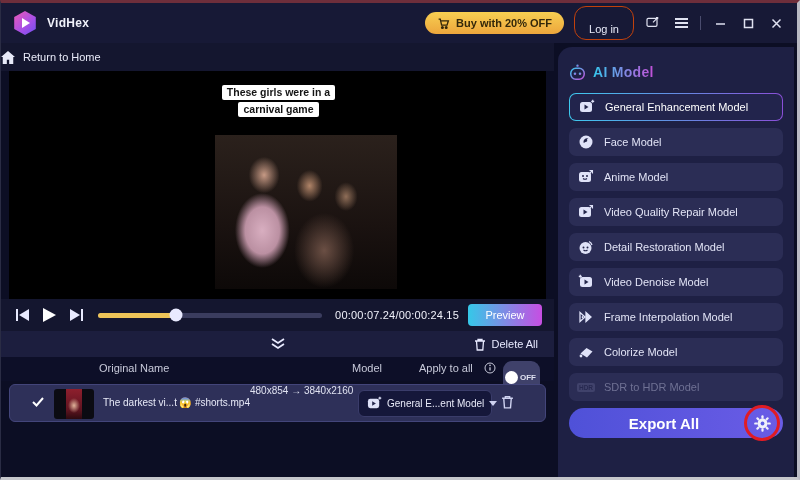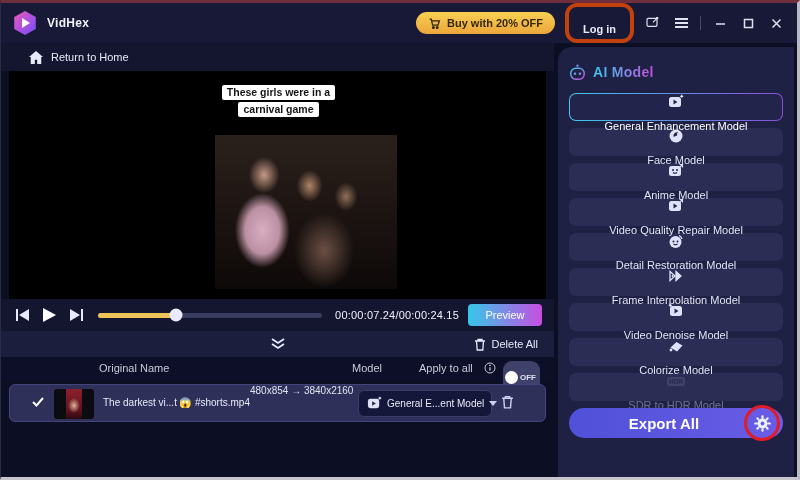--- a/index.html
+++ b/index.html
@@ -8,26 +8,26 @@
     border-top:3px solid #6e2e3b;border-right:3px solid #b9bac4;border-bottom:3px solid #c6c7cc;border-left:1px solid #2a2c44;}
   
   .titlebar{position:absolute;left:0;top:0;width:100%;height:40px;background:#171936;display:flex;align-items:center;padding:0 12px;}
   .logo-hex{width:24px;height:24px;background:linear-gradient(135deg,#f05ab4 0%,#a44fe8 60%,#6b4ff0 100%);
     clip-path:polygon(50% 0,95% 25%,95% 75%,50% 100%,5% 75%,5% 25%);display:flex;align-items:center;justify-content:center;}
   .logo-hex .tri{width:0;height:0;border-left:8px solid #fff;border-top:5px solid transparent;border-bottom:5px solid transparent;margin-left:2px;}
   .app-name{color:#f0f1fa;font-size:12px;font-weight:bold;margin-left:10px;letter-spacing:.3px;}
   .titlebar-right{margin-left:auto;display:flex;align-items:center;gap:10px;}
   .buy-btn{height:22px;border-radius:12px;background:linear-gradient(180deg,#f8cf52,#eda63c);display:flex;align-items:center;gap:6px;
     padding:0 12px;color:#33270a;font-size:11px;font-weight:bold;border:none;cursor:pointer;}
-  .login-btn{height:22px;border-radius:12px;background:transparent;border:4px solid #c2410c;color:#e8eaf8;font-size:11px;padding:16px 14px;cursor:pointer;font-weight:bold;}
+  .login-btn{height:22px;border-radius:12px;background:transparent;border:1px solid #c2410c;color:#e8eaf8;font-size:11px;padding:16px 14px;cursor:pointer;}
   .tb-icon{width:18px;height:18px;display:flex;align-items:center;justify-content:center;color:#dfe1f0;cursor:pointer;}
   .tb-sep{width:1px;height:14px;background:#4a4c6e;}
   
   .left-pane{position:absolute;left:0;top:40px;width:553px;height:437px;}
-  .return-home{height:28px;display:flex;align-items:center;gap:8px;padding-left:28px;color:#e8eaf8;font-size:11px;cursor:pointer;background:#14162f;}
+  .return-home{height:28px;display:flex;align-items:center;gap:8px;padding-left:0;color:#e8eaf8;font-size:11px;cursor:pointer;background:#14162f;}
   .video-stage{position:relative;margin:0 8px;width:537px;height:228px;background:#000;overflow:hidden;}
   .caption{position:absolute;left:182px;top:12px;width:175px;text-align:center;z-index:2;line-height:15px;}
   .caption span{display:inline-block;background:#fff;color:#141414;font-size:10.5px;font-weight:bold;padding:0 5px;border-radius:2px;}
   .video-frame{position:absolute;left:206px;top:64px;width:182px;height:154px;
     background:
       radial-gradient(38px 52px at 26% 62%,#d8aec0 0%,#bb90a2 45%,rgba(0,0,0,0) 72%),
       radial-gradient(22px 26px at 27% 26%,#c79a85 0%,rgba(0,0,0,0) 70%),
       radial-gradient(18px 22px at 52% 33%,#b08468 0%,rgba(0,0,0,0) 72%),
       radial-gradient(16px 20px at 72% 40%,#8f6e58 0%,rgba(0,0,0,0) 72%),
       radial-gradient(40px 50px at 60% 75%,#6b4f44 0%,rgba(0,0,0,0) 75%),
@@ -63,21 +63,21 @@
   .model-select{position:absolute;left:348px;top:5px;width:134px;height:27px;background:#15173a;border:1px solid #3a3c6a;border-radius:6px;
     display:flex;align-items:center;gap:5px;padding:0 7px;cursor:pointer;}
   .model-select .lbl{color:#e8eaf8;font-size:10px;white-space:nowrap;flex:1;}
   .row-trash{position:absolute;left:491px;top:10px;color:#cfd2f0;cursor:pointer;}
   
   .sidebar{position:absolute;left:557px;top:44px;width:236px;height:433px;background:#1e2044;border-radius:14px 0 0 0;padding:14px 11px 0 11px;}
   .sb-header{display:flex;align-items:center;gap:7px;height:22px;margin-bottom:10px;}
   .sb-title{font-size:14px;font-weight:bold;background:linear-gradient(90deg,#35c8ee,#c44fd8);
     -webkit-background-clip:text;background-clip:text;color:transparent;letter-spacing:.3px;}
   .model-item{display:flex;align-items:center;gap:10px;height:28px;border-radius:7px;background:#2b2d55;margin-bottom:7px;
-    padding:0 9px;color:#e2e4f6;font-size:11px;cursor:pointer;flex-direction:column;}
+    padding:0 9px;color:#e2e4f6;font-size:11px;cursor:pointer;}
   .model-item.selected{background:linear-gradient(#22244c,#22244c) padding-box,linear-gradient(90deg,#3ec9ee,#8a4fd8) border-box;
     border:1px solid transparent;color:#fff;}
   .model-item.disabled{color:#6f7194;}
   .model-item.disabled .badge{opacity:.45;}
   .badge{width:16px;height:16px;flex:none;display:flex;align-items:center;justify-content:center;}
   .hdr-chip{display:inline-block;background:#5a5c86;color:#22244a;font-size:6.5px;font-weight:bold;border-radius:2px;padding:1px 2px;}
   .output-row{display:flex;align-items:center;justify-content:space-between;margin:0 -11px;padding:5px 10px 5px 11px;
     border:3px solid #e01c24;height:35px;}
   .output-label{color:#f0f1fa;font-size:11px;}
   .res-select{width:97px;height:24px;background:#12142e;border-radius:4px;display:flex;align-items:center;justify-content:space-between;
@@ -325,38 +325,38 @@
             <circle cx="9.5" cy="8.5" r="1" fill="#23254a"></circle>
             <path d="M5.5 11q2 1.5 4 0" stroke="#23254a" stroke-width="1.1" fill="none"></path>
             <path d="M11 2.5a6 6 0 013 3.5" stroke="#dfe2f8" stroke-width="1.3" fill="none"></path>
           </svg>
       </span>
       <span>Detail Restoration Model</span>
     </div>
 
     <div class="model-item">
       <span class="badge">
+        <svg width="16" height="16" viewBox="0 0 16 16">
+            <rect x="2" y="3" width="12" height="10" rx="2.5" fill="#dfe2f8"></rect>
+            <path d="M6.5 5.5l4 2.5-4 2.5z" fill="#23254a"></path>
+            <path d="M2.3 0.8v3M0.8 2.3h3" stroke="#dfe2f8" stroke-width="1.2"></path>
+          </svg>
+      </span>
+      <span>Video Denoise Model</span>
+    </div>
+
+    <div class="model-item">
+      <span class="badge">
         <svg width="16" height="16" viewBox="0 0 16 16" fill="none" stroke="#dfe2f8" stroke-width="1.3">
             <path d="M2 3.5l5 4.5-5 4.5z"></path>
             <path d="M8 3.5l5 4.5-5 4.5z" fill="#dfe2f8"></path>
             <path d="M4.5 7.2v1.8M3.6 8.1h1.8" stroke-width="1"></path>
           </svg>
       </span>
       <span>Frame Interpolation Model</span>
-    </div>
-
-    <div class="model-item">
-      <span class="badge">
-        <svg width="16" height="16" viewBox="0 0 16 16">
-            <rect x="2" y="3" width="12" height="10" rx="2.5" fill="#dfe2f8"></rect>
-            <path d="M6.5 5.5l4 2.5-4 2.5z" fill="#23254a"></path>
-            <path d="M2.3 0.8v3M0.8 2.3h3" stroke="#dfe2f8" stroke-width="1.2"></path>
-          </svg>
-      </span>
-      <span>Video Denoise Model</span>
     </div>
 
     <div class="model-item">
       <span class="badge">
         <svg width="16" height="16" viewBox="0 0 16 16">
             <path d="M8.5 4l6 3.5-5.5 6-6.5-4z" fill="#dfe2f8"></path>
             <circle cx="3" cy="12" r="1.4" fill="#dfe2f8"></circle>
           </svg>
       </span>
       <span>Colorize Model</span>

